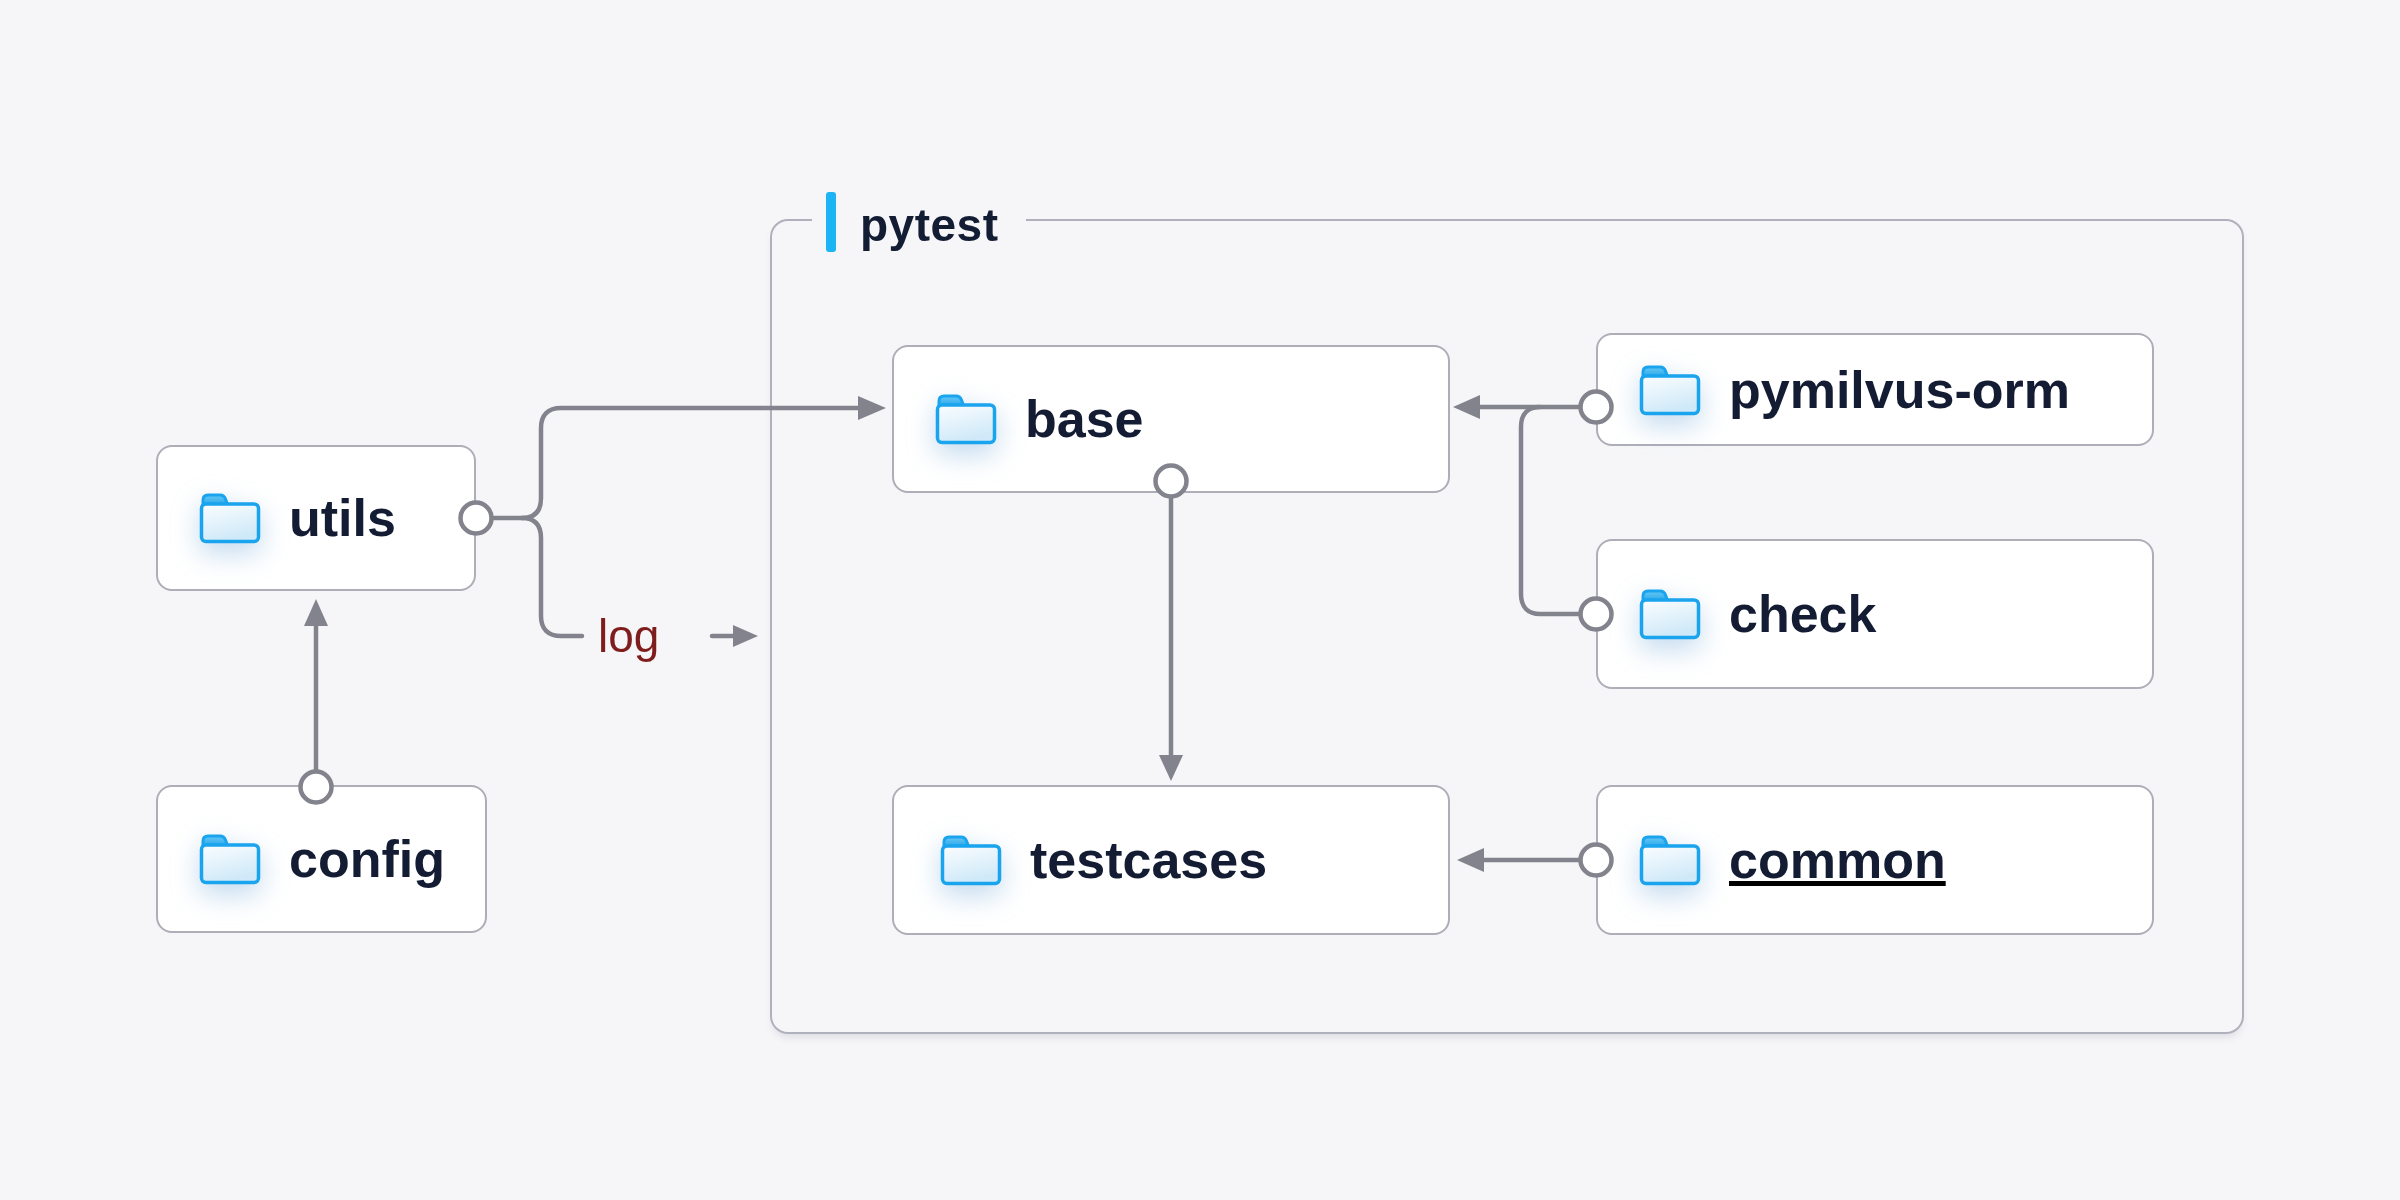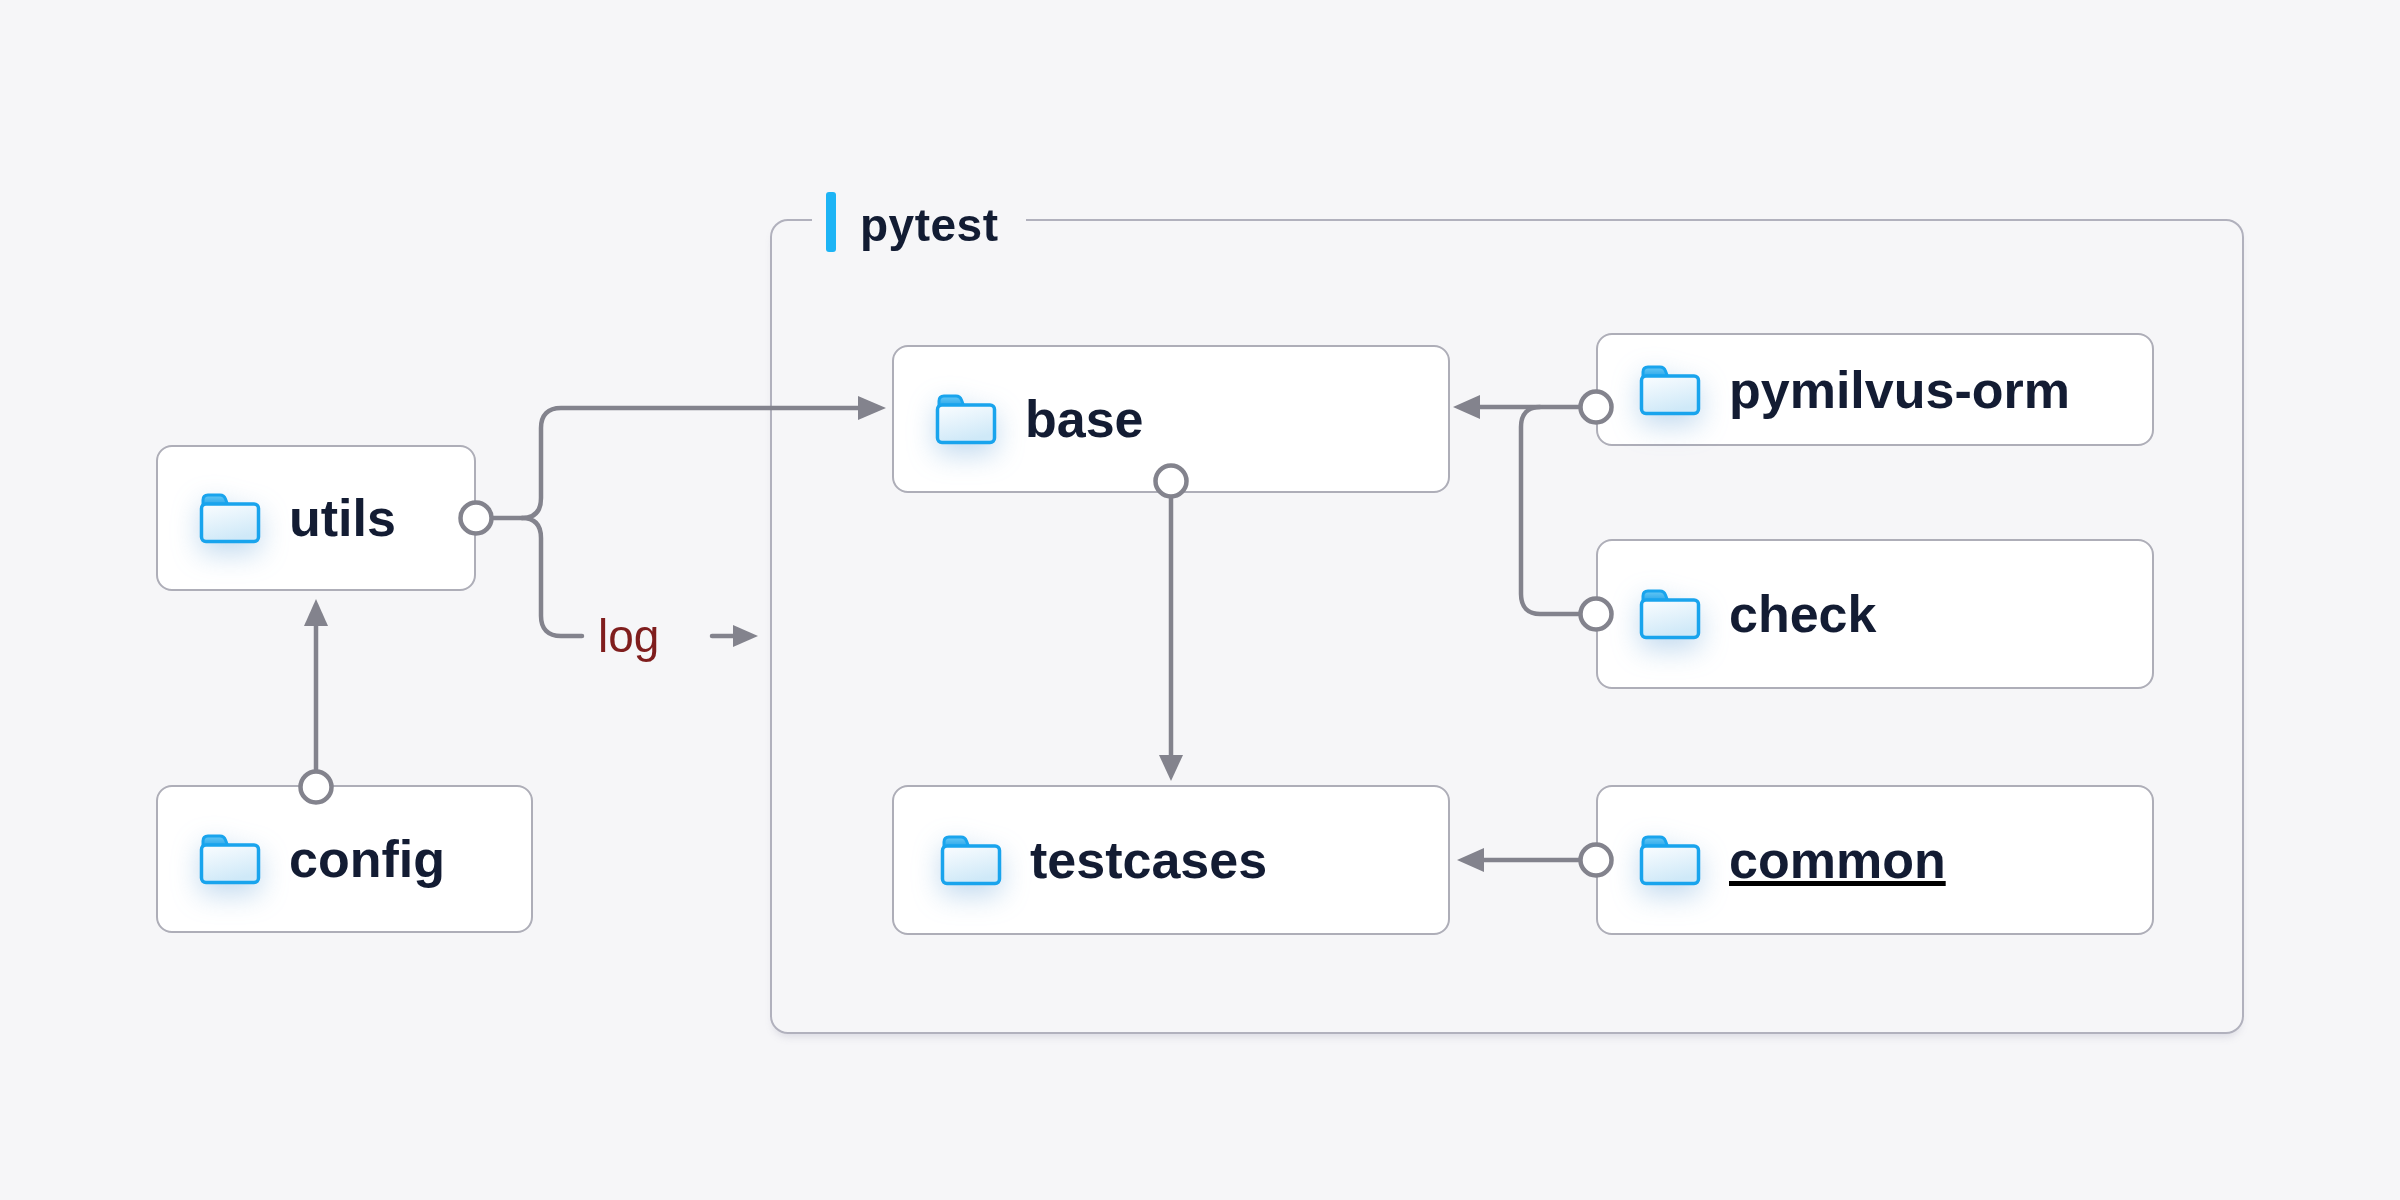--- a/index.html
+++ b/index.html
@@ -64,21 +64,21 @@
     font-weight: 700;
     color: #131c33;
     letter-spacing: 0px;
     white-space: nowrap;
   }
   .folder-icon {
     flex: 0 0 auto;
     filter: drop-shadow(0px 10px 14px rgba(80,150,210,.35));
   }
   #n-utils     { left: 156px;  top: 445px; width: 320px; height: 146px; }
-  #n-config    { left: 156px;  top: 785px; width: 377px; height: 148px; }
+  #n-config    { left: 156px;  top: 785px; width: 331px; height: 148px; }
   #n-base      { left: 892px;  top: 333px; width: 558px; height: 148px; margin-top: 12px; }
   #n-testcases { left: 892px;  top: 785px; width: 558px; height: 150px; padding-left: 45px; }
   #n-pymilvus  { left: 1596px; top: 333px; width: 558px; height: 113px; }
   #n-check     { left: 1596px; top: 539px; width: 558px; height: 150px; }
   #n-common    { left: 1596px; top: 785px; width: 558px; height: 150px; text-decoration: underline; }
   
   #edges {
     position: absolute;
     left: 0; top: 0;
     width: 2400px; height: 1200px;

